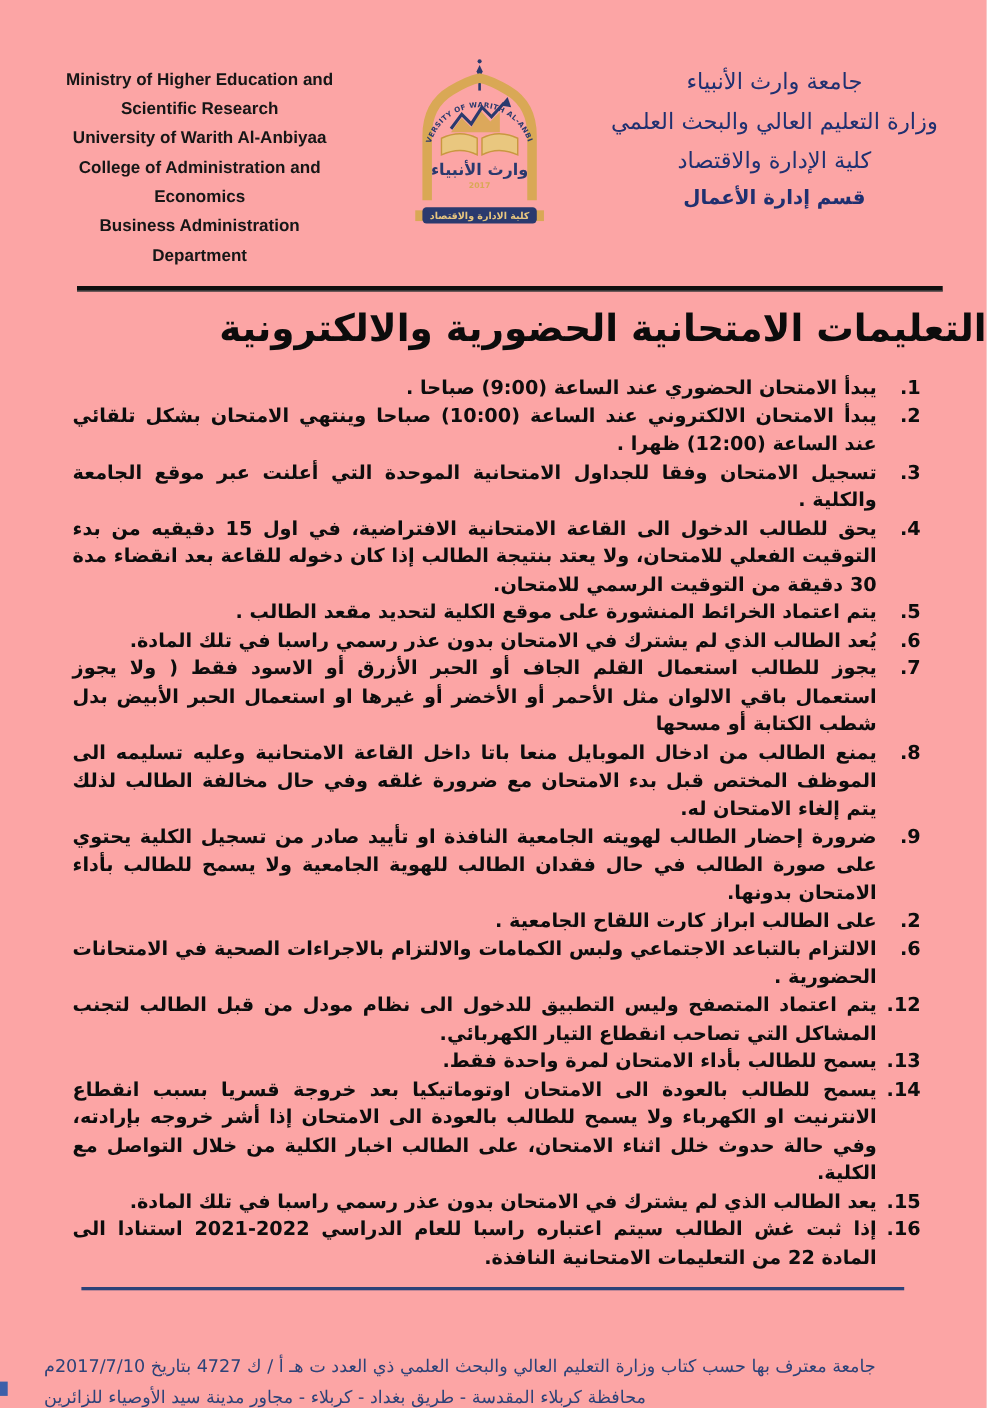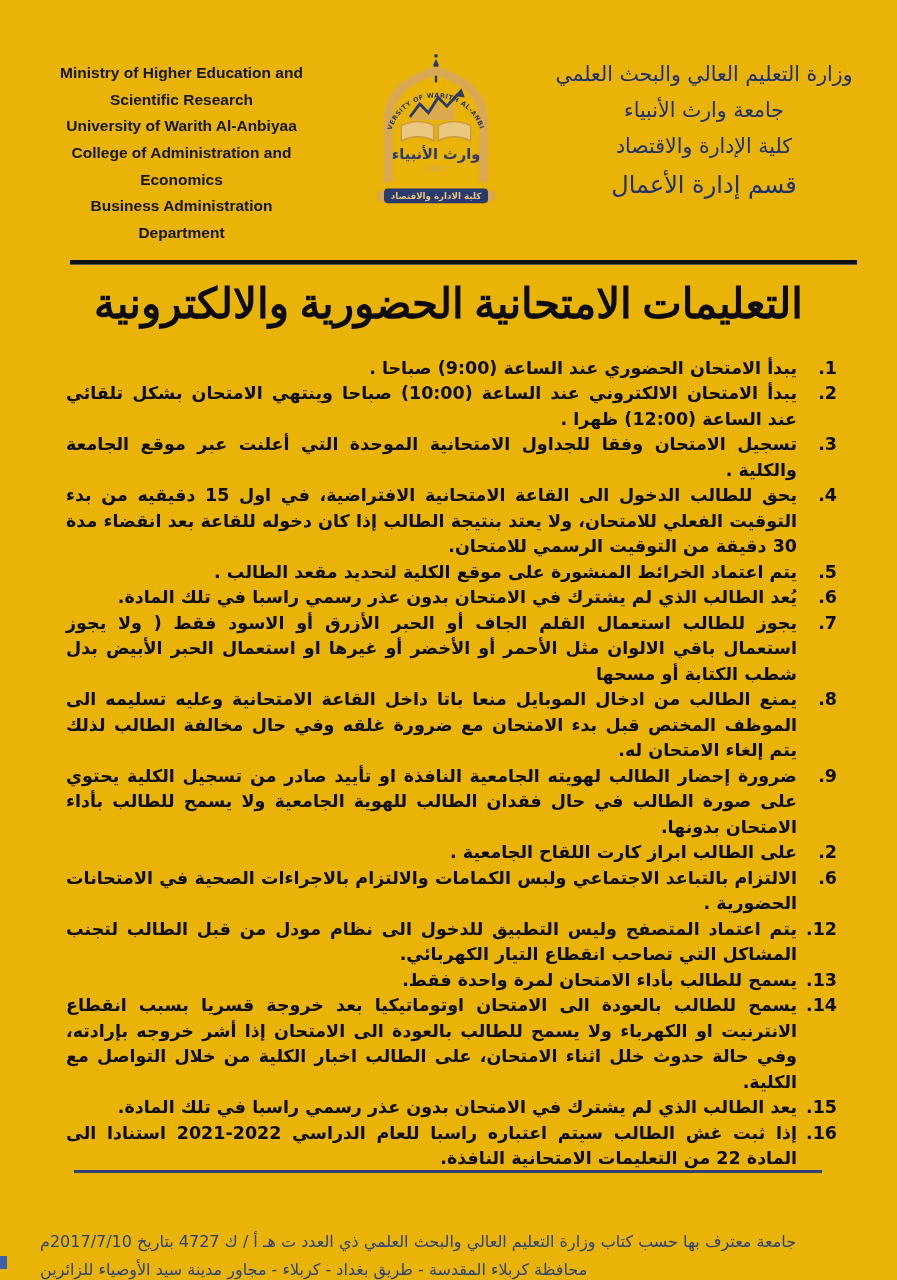--- a/index.html
+++ b/index.html
@@ -1,34 +1,34 @@
 <!DOCTYPE html>
 <html><head>
 <meta charset="utf-8">
 <style>
   html,body{margin:0;padding:0;background:#efefef;}
-  .page{position:relative;width:897px;height:1280px;background:#eab308;overflow:hidden;
+  .page{position:relative;width:897px;height:1280px;background:#fca5a5;overflow:hidden;
         font-family:"DejaVu Sans",sans-serif;margin:0 auto;}
   
   .header{display:flex;justify-content:space-between;align-items:flex-start;
           padding:52px 42px 0 44px;}
   .eng-block{width:275px;padding-top:8px;
              font-family:"Liberation Sans","DejaVu Sans",sans-serif;
              font-weight:bold;font-size:15.5px;line-height:1.72;color:#161616;
              text-align:center;white-space:pre-line;}
   .logo-wrap{width:134px;flex:0 0 134px;margin-top:0;}
   .logo-wrap svg{display:block;width:134px;height:156px;}
   .arb-block{width:302px;direction:rtl;text-align:center;color:#1f3070;
              font-size:20.5px;line-height:1.76;padding-top:4px;}
-  .arb-block .l-bold{font-weight:normal;font-size:24px;}
+  .arb-block .l-bold{font-weight:bold;font-size:18px;}
   
   .separator{height:4px;background:#101010;margin:13px 40px 0 70px;border-bottom:1px solid #555;}
   
-  .doc-title{direction:rtl;text-align:center;font-weight:bold;color:#0c0c0c;
-             font-size:42px;margin-top:14px;letter-spacing:0;font-family:Liberation Serif, serif;}
+  .doc-title{direction:rtl;font-weight:bold;color:#0c0c0c;
+             font-size:34px;margin-top:14px;letter-spacing:0;}
   
   .instructions{direction:rtl;margin:16px 60px 0 66px;color:#0d0d0d;
                 font-weight:bold;font-size:17.5px;line-height:25.5px;}
   .item{display:flex;align-items:flex-start;}
   .num{flex:0 0 40px;white-space:nowrap;}
   .itxt{flex:1;text-align:justify;}
   
   .footer-rule{position:absolute;left:74px;top:1170px;width:748px;height:3px;
                background:#2c4278;}
   .footer{position:absolute;left:40px;top:1228px;width:817px;direction:rtl;
@@ -85,22 +85,22 @@
         <g>
           <rect x="6" y="128.5" width="8" height="9" fill="#d9a855"></rect>
           <rect x="106" y="128.5" width="8" height="9" fill="#d9a855"></rect>
           <rect x="12" y="126" width="96" height="13.5" rx="3.5" fill="#2a3a6e"></rect>
           <text x="60" y="136" text-anchor="middle" font-size="8" font-weight="bold" fill="#e9c77f">كلية الادارة والاقتصاد</text>
         </g>
       </svg>
     </div>
 
     <div class="arb-block">
+      <div>جامعة وارث الأنبياء</div>
       <div>وزارة التعليم العالي والبحث العلمي</div>
-      <div>جامعة وارث الأنبياء</div>
       <div>كلية الإدارة والاقتصاد</div>
       <div class="l-bold">قسم إدارة الأعمال</div>
     </div>
   </div>
 
   <div class="separator"></div>
 
   <h1 class="doc-title">التعليمات الامتحانية الحضورية والالكترونية</h1>
 
   <div class="instructions">

